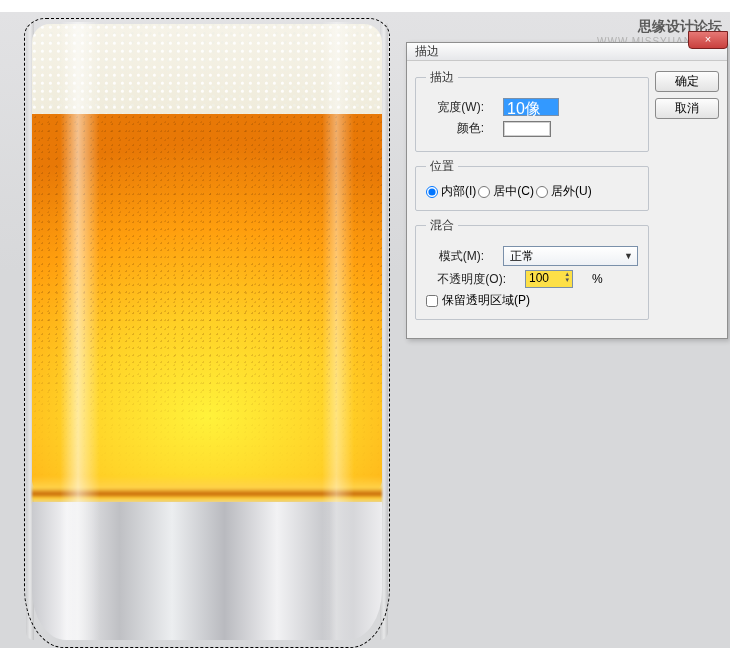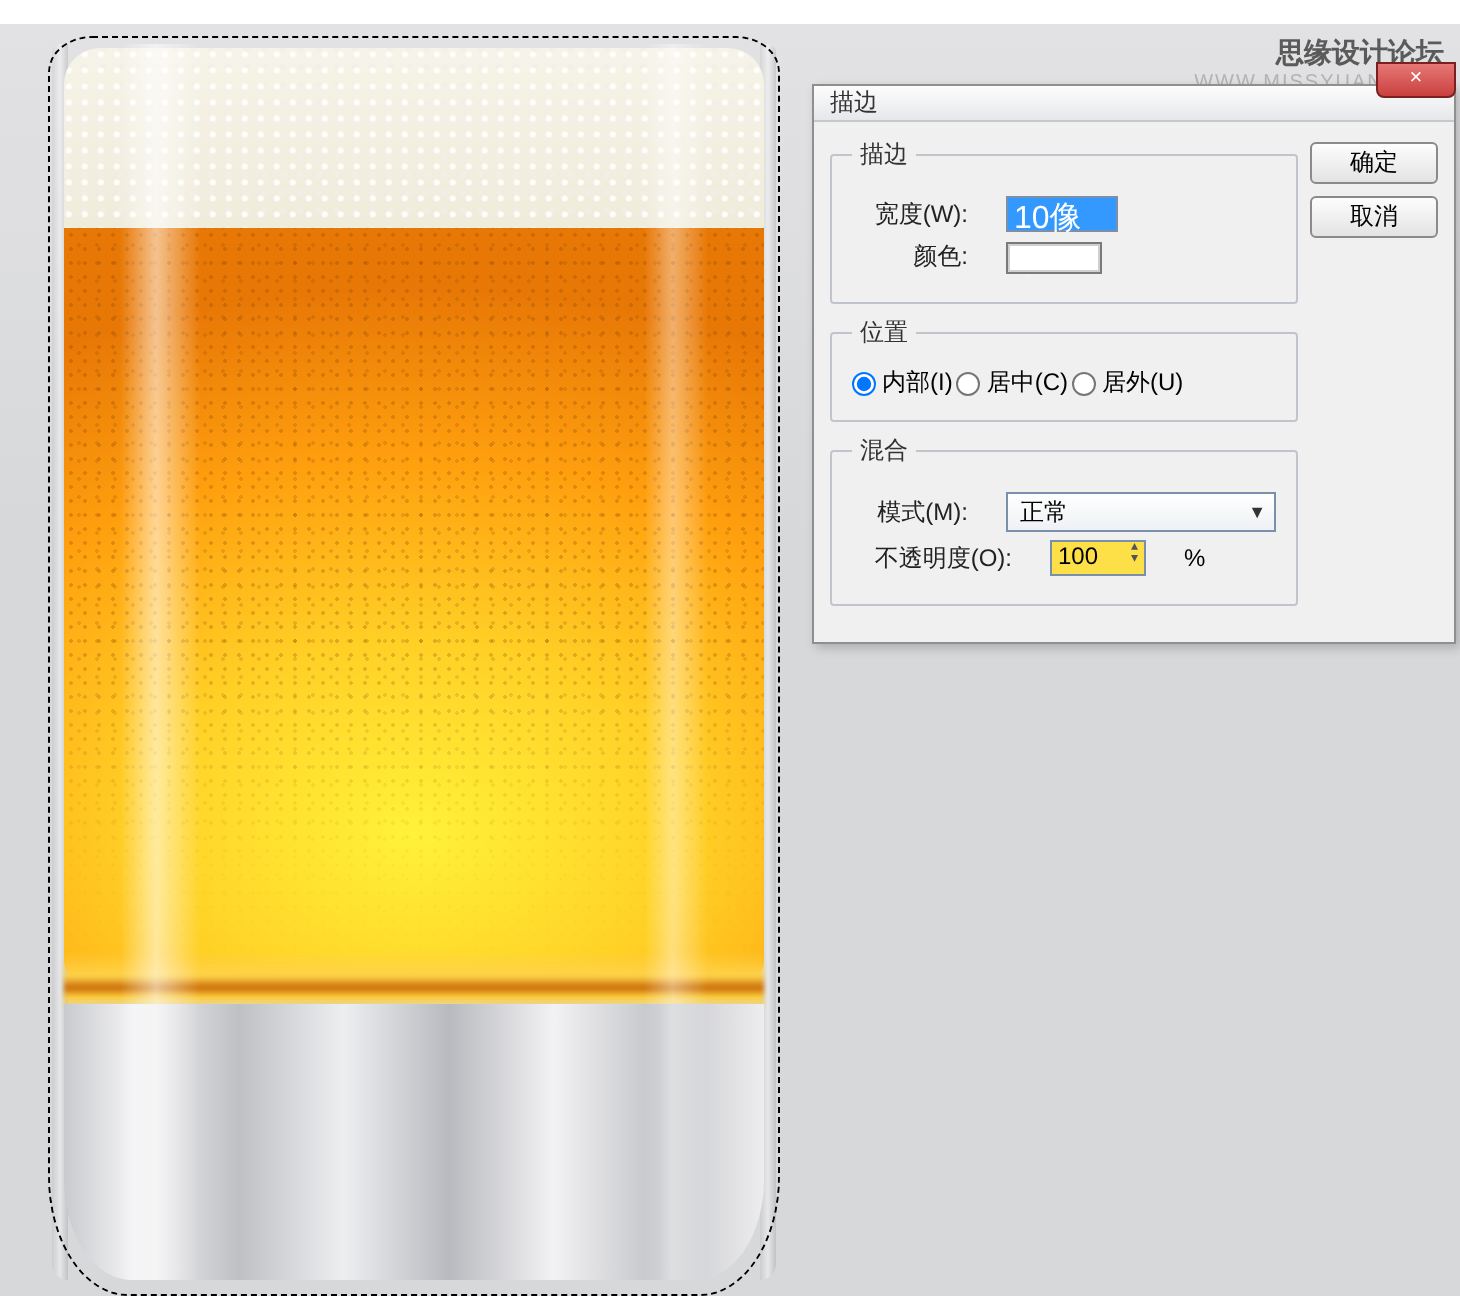--- a/index.html
+++ b/index.html
@@ -254,20 +254,24 @@
             <label class="lab" style="width:80px">不透明度(O):</label>
             <div class="pct-input">
               <span>100</span>
               <span class="spin">
                   <span>▴</span>
                   <span>▾</span>
                 </span>
             </div>
             <span>%</span>
           </div>
+          <div class="chk-row">
+            <input type="checkbox" style="">
+            <span>保留透明区域(P)</span>
+          </div>
         </fieldset>
 
       </div>
       <div class="right-col">
         <div class="win-btn">确定</div>
         <div class="win-btn">取消</div>
       </div>
     </div>
   </div>
 </div>

